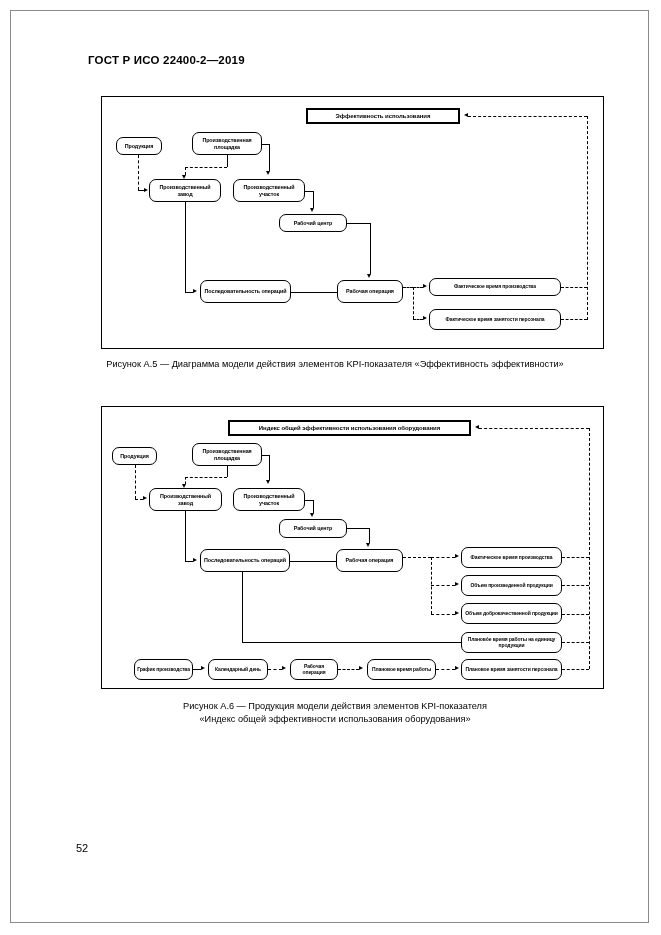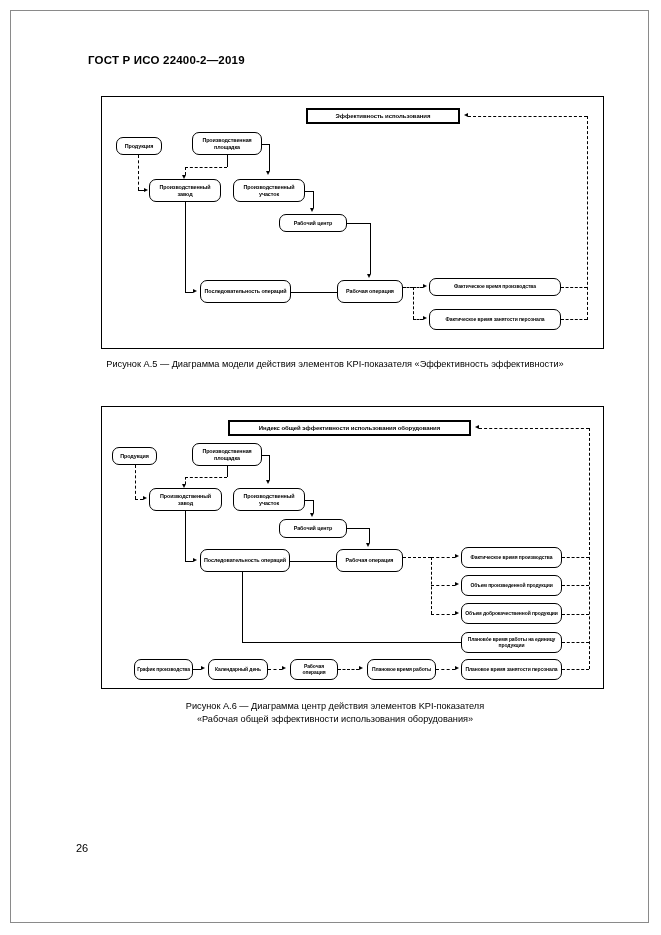--- a/index.html
+++ b/index.html
@@ -299,18 +299,18 @@
       <div class="ln h-dash" style="left:460px; top:207px; width:27px;"></div>
       <div class="ln h-dash" style="left:460px; top:235px; width:27px;"></div>
       <div class="ln h-dash" style="left:460px; top:262px; width:27px;"></div>
       <div class="ln v-dash" style="left:487px; top:21px; height:241px;"></div>
       <div class="ln h-dash" style="left:377px; top:21px; width:110px;"></div>
       <div class="arrow arr-l" style="left:373px; top:18.4px;"></div>
     </div>
   </div>
 
   <div class="caption" id="caption-a6">
-    <div>Рисунок А.6 — Диаграмма центр действия элементов KPI-показателя</div>
-    <div>«Рабочая общей эффективности использования оборудования»</div>
+    <div>Рисунок А.6 — Продукция модели действия элементов KPI-показателя</div>
+    <div>«Индекс общей эффективности использования оборудования»</div>
   </div>
 
-  <div class="page-number">26</div>
+  <div class="page-number">52</div>
 </div>
 
 </body></html>

